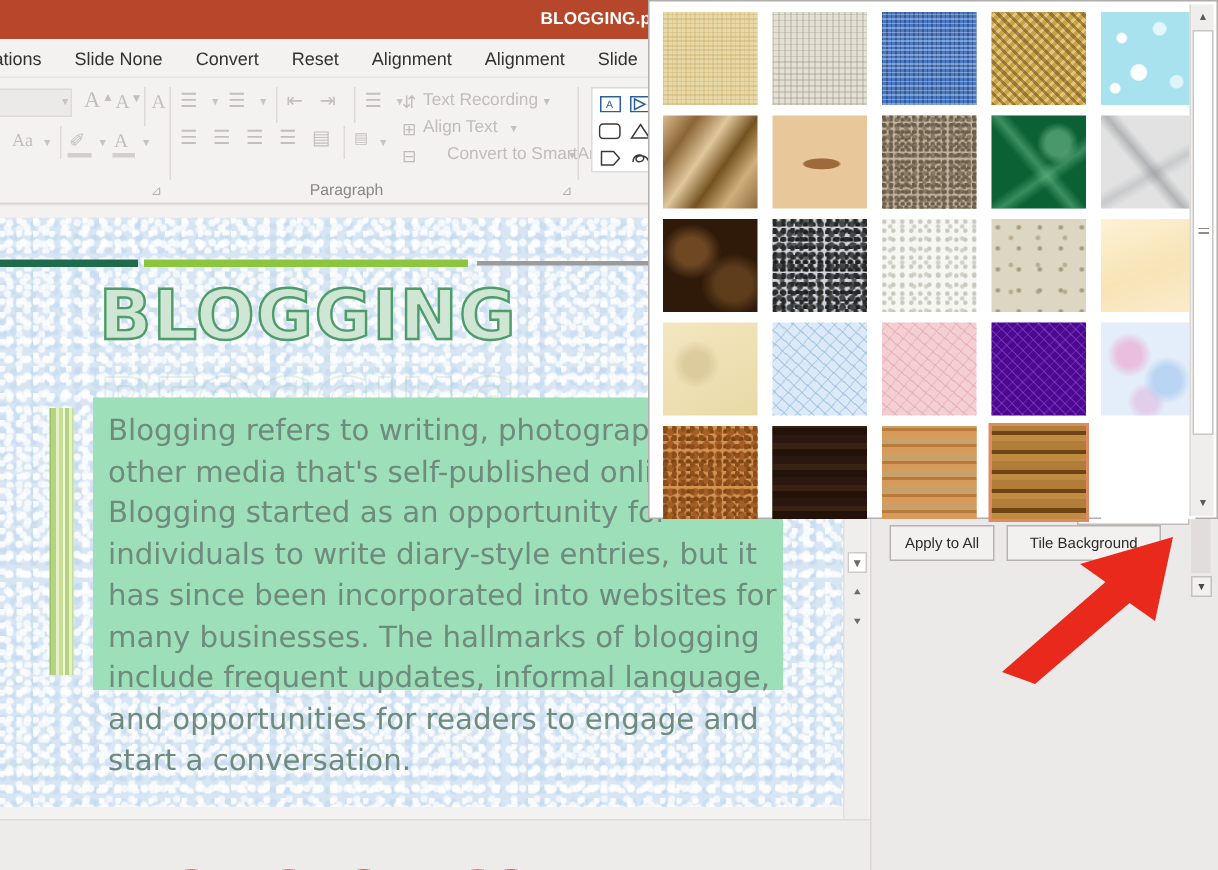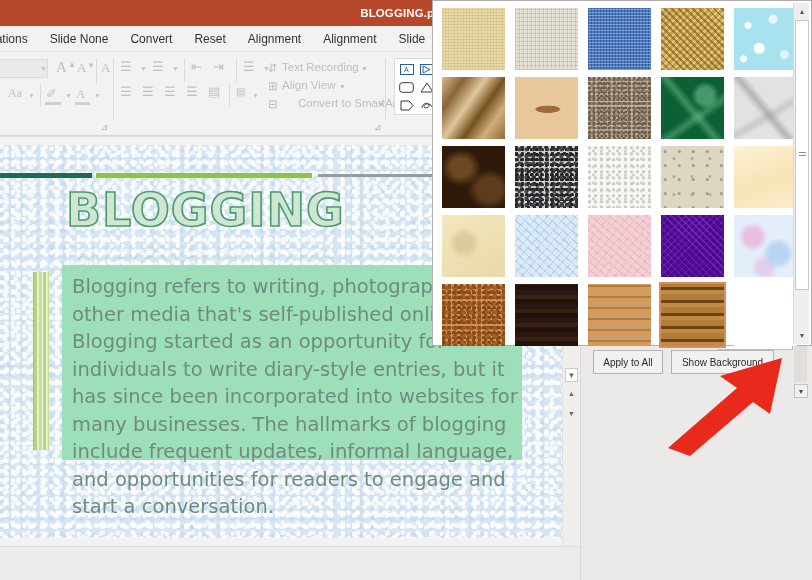--- a/index.html
+++ b/index.html
@@ -305,27 +305,28 @@
         <span class="icon-txt" style="position:absolute;left:92px;top:32px;font-size:13px;">▤</span>
         <div class="rb-sep" style="left:113px;top:32px;height:22px;"></div>
         <span class="icon-txt" style="position:absolute;left:120px;top:34px;font-size:10px;">▤</span>
         <span class="caret" style="position:absolute;left:136px;top:40px;">▼</span>
 
         <span class="gray-txt" style="position:absolute;left:152px;top:9px;">⇵</span>
         <span class="gray-txt" style="position:absolute;left:166px;top:9px;">Text Recording</span>
         <span class="caret" style="position:absolute;left:245px;top:13px;color:#c2bfbc;">▼</span>
 
         <span class="gray-txt" style="position:absolute;left:152px;top:27px;">⊞</span>
-        <span class="gray-txt" style="position:absolute;left:166px;top:27px;">Align View</span>
+        <span class="gray-txt" style="position:absolute;left:166px;top:27px;">Align Text</span>
         <span class="caret" style="position:absolute;left:223px;top:31px;color:#c2bfbc;">▼</span>
 
         <span class="gray-txt" style="position:absolute;left:152px;top:45px;">⊟</span>
         <span class="gray-txt" style="position:absolute;left:182px;top:45px;">Convert to SmartArt</span>
         <span class="caret" style="position:absolute;left:262px;top:49px;color:#c2bfbc;">▼</span>
 
+        <div class="rb-label" style="left:0;width:230px;">Paragraph</div>
         <span class="rb-dialog-launcher" style="left:258px;bottom:4px;">⊿</span>
       </div>
 
       <div class="rb-sep" style="left:385px;"></div>
 
       <div class="rb-group" style="left:390px;width:60px;">
         <div class="shapes-gallery" style="left:4px;top:6px;width:46px;height:57px;">
           <div class="shape-cell">
             <svg width="14" height="11" viewBox="0 0 14 11">
                 <rect x="0.5" y="0.5" width="13" height="10" fill="none" stroke="#2a6099"></rect>
@@ -456,21 +457,21 @@
 
       <div class="pane-row" style="left:46px;top:194px;">
         <span class="pane-label">Mirror type</span>
       </div>
       <div class="combo" style="left:137px;top:193px;width:75px;">
         <span class="val">None</span>
         <span class="arr">▼</span>
       </div>
 
       <div class="pane-btn" style="left:12px;top:214px;width:70px;">Apply to All</div>
-      <div class="pane-btn" style="left:90px;top:214px;width:103px;">Show Background</div>
+      <div class="pane-btn" style="left:90px;top:214px;width:103px;">Tile Background</div>
 
       <div class="pane-scroll">
         <div class="th"></div>
         <div class="dn">▼</div>
       </div>
     </div>
   </div>
 
   <div class="texture-popup">
     <div class="tex-grid">

